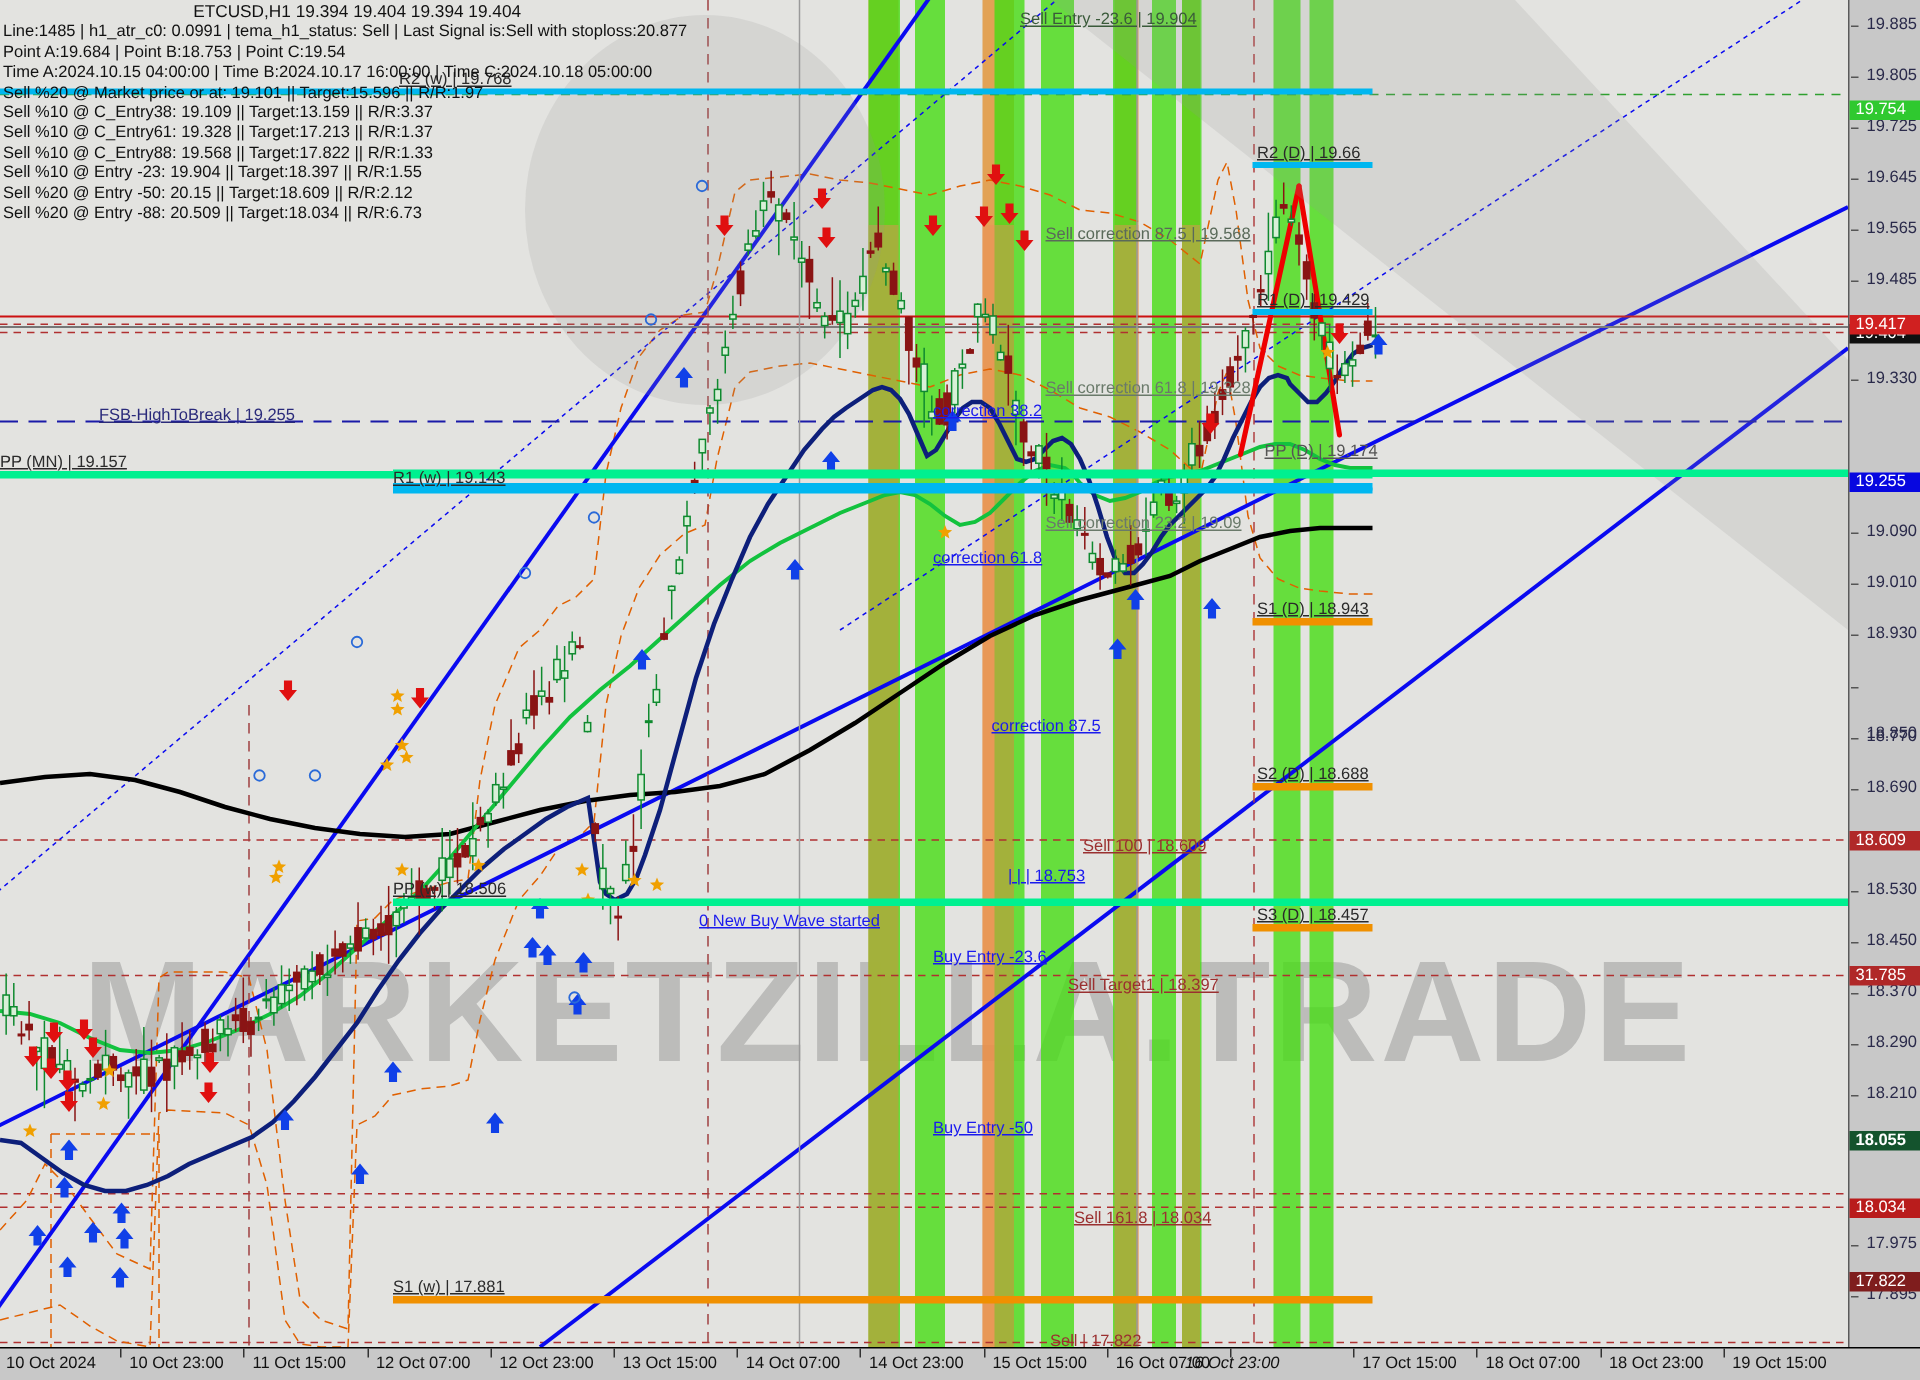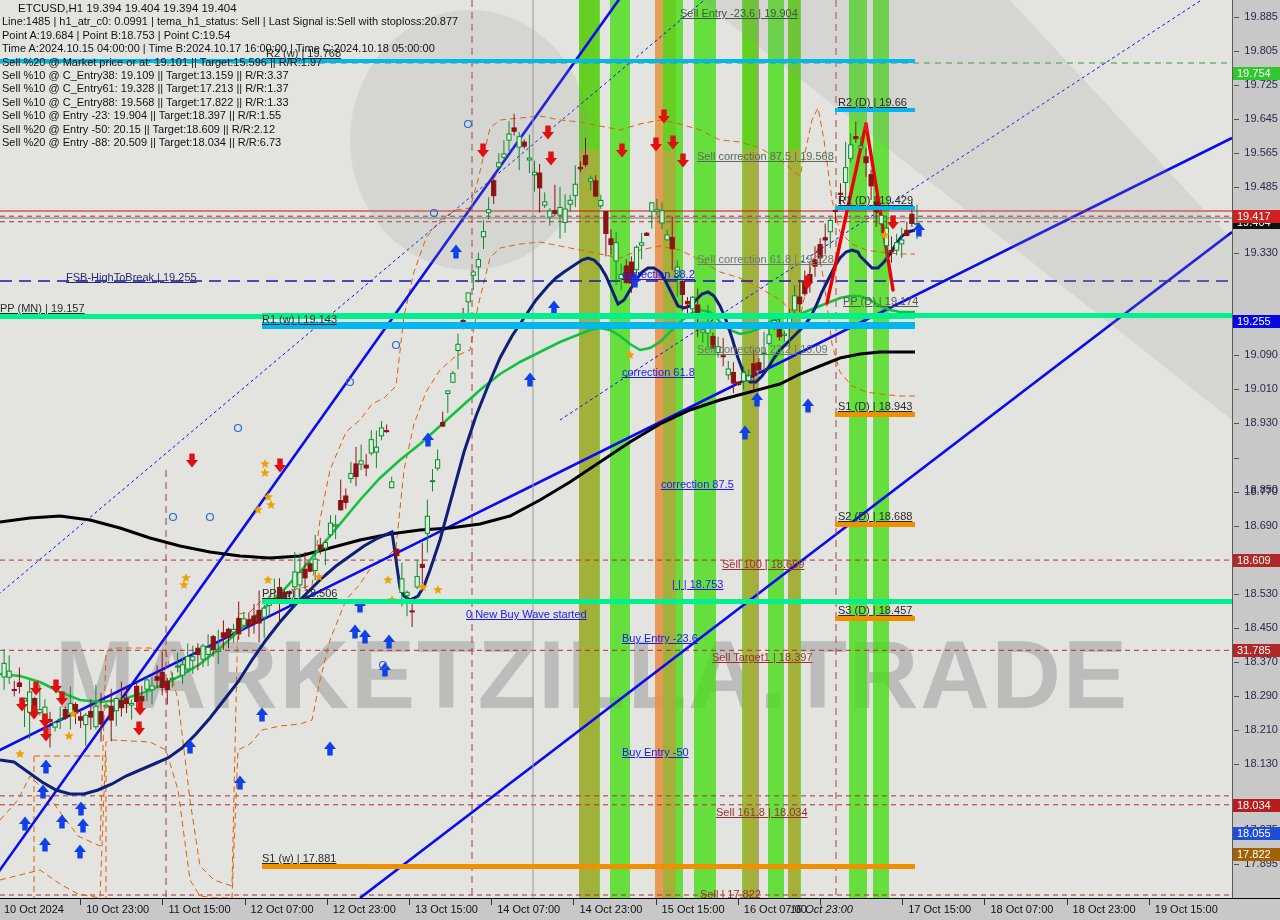--- a/index.html
+++ b/index.html
@@ -17,21 +17,21 @@
   .tick{position:absolute;right:42px;width:5px;height:1px;background:#555;}
   .ticklabel{position:absolute;right:3px;font-size:11px;color:#2a2a4a;font-family:"Liberation Sans",sans-serif;white-space:nowrap;}
   .pricebox{position:absolute;right:0;height:13px;line-height:13px;font-size:11px;color:#fff;padding:0 3px 0 4px;white-space:nowrap;box-sizing:border-box;width:48px;}
 
   .tlabel{position:absolute;top:4px;font-size:11px;color:#111;white-space:nowrap;}
   .tsep{position:absolute;top:0;width:1px;height:6px;background:#333;}
 
   
   #hdr{position:absolute;left:2px;top:2px;z-index:40;}
   #hdr .hl{font-size:11px;color:#111;line-height:13.4px;white-space:nowrap;}
-  #hdr .t0{padding-left:16px;font-size:11.5px;}
+  #hdr .t0{padding-left:16px;font-size:11.5px;text-align:center;}
 
   
   #wm{position:absolute;left:0;top:620px;width:1184px;text-align:center;font-size:96px;font-weight:bold;color:rgba(140,140,140,.45);letter-spacing:2px;user-select:none;}
 
   svg{position:absolute;left:0;top:0;overflow:visible;}
 </style>
 </head>
 <body>
 
 <div id="app">
@@ -666,22 +666,22 @@
       <div class="tick" style="top: 829.905px;"></div>
       <div class="ticklabel" style="top: 822.905px;">17.975</div>
       <div class="tick" style="top: 863.953px;"></div>
       <div class="ticklabel" style="top: 856.953px;">17.895</div>
       <div class="pricebox" style="top: 66.7763px; background: rgb(47, 201, 47); color: rgb(255, 255, 255);">19.754</div>
       <div class="pricebox" style="top: 215.734px; background: rgb(16, 16, 16); color: rgb(255, 255, 255);">19.404</div>
       <div class="pricebox" style="top: 279.147px; background: rgb(7, 7, 224); color: rgb(255, 255, 255); margin-top: 36px;">19.255</div>
       <div class="pricebox" style="top: 554.08px; background: rgb(176, 40, 40); color: rgb(255, 255, 255);">18.609</div>
       <div class="pricebox" style="top: 644.305px; background: rgb(176, 40, 40); color: rgb(255, 255, 255);">31.785</div>
       <div class="pricebox" style="top: 798.795px; background: #b91c1c; color: rgb(255, 255, 255);">18.034</div>
-      <div class="pricebox" style="top: 848px; background: #a16207; color: rgb(255, 255, 255);">17.822</div>
-      <div class="pricebox" style="top: 827px; background: #1d4ed8; color: rgb(255, 255, 255);">18.055</div>
+      <div class="pricebox" style="top: 848px; background: #7f1d1d; color: rgb(255, 255, 255);">17.822</div>
+      <div class="pricebox" style="top: 754px; background: #14532d; color: rgb(255, 255, 255); font-weight: bold;">18.055</div>
       <div class="pricebox" style="top: 210.201px; background: rgb(208, 32, 32); color: rgb(255, 255, 255);">19.417</div>
     </div>
 
   <div id="axis-bottom">
       <div class="tlabel" style="left: 4px;">10 Oct 2024</div>
       <div class="tlabel" style="left: 86.2px;">10 Oct 23:00</div>
       <div class="tsep" style="left: 80.2px;"></div>
       <div class="tlabel" style="left: 168.4px;">11 Oct 15:00</div>
       <div class="tsep" style="left: 162.4px;"></div>
       <div class="tlabel" style="left: 250.6px;">12 Oct 07:00</div>

